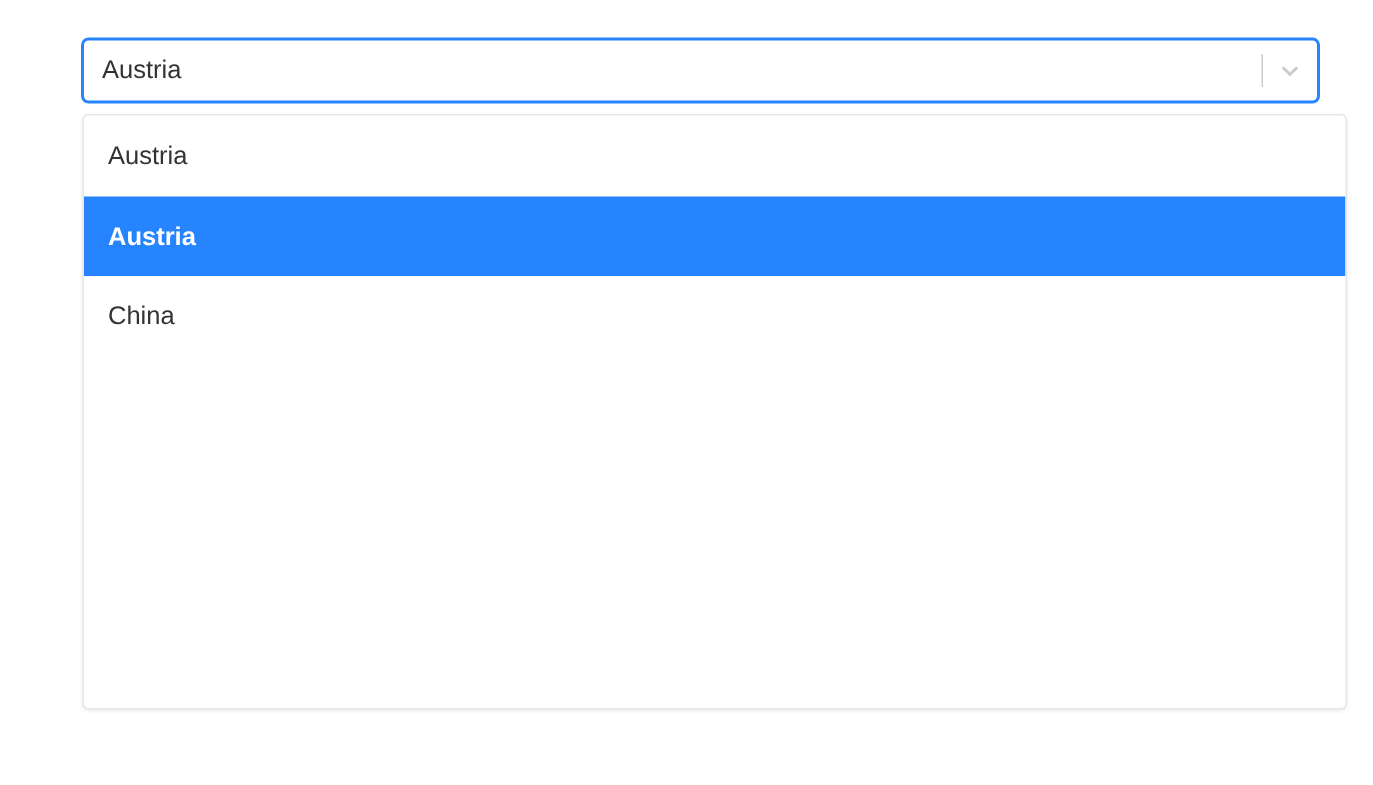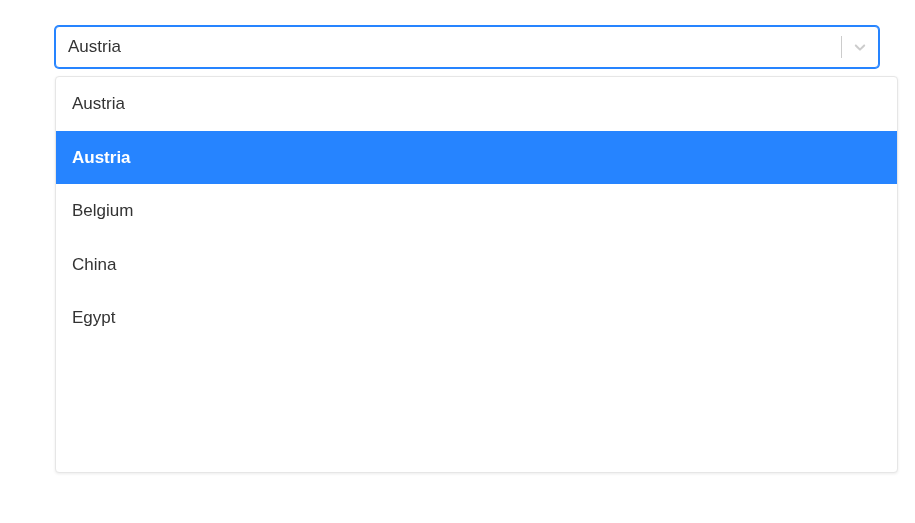--- a/index.html
+++ b/index.html
@@ -107,17 +107,15 @@
       <svg viewBox="0 0 20 20" fill="currentColor" aria-hidden="true">
         <path d="M4.516 7.548c.436-.446 1.043-.481 1.576 0L10 11.295l3.908-3.747c.533-.481 1.141-.446 1.574 0 .436.445.408 1.197 0 1.615-.406.418-4.695 4.502-4.695 4.502a1.095 1.095 0 0 1-1.576 0S4.924 9.581 4.516 9.163c-.409-.418-.436-1.17 0-1.615z"></path>
       </svg>
     </span>
   </div>
 
   <div class="dropdown" id="listbox">
 
   <div class="option"><span>Austria</span></div>
       <div class="option highlighted"><span>Austria</span></div>
-      <div class="option"><span>Belgium</span></div>
       <div class="option"><span>China</span></div>
-      <div class="option"><span>Egypt</span></div>
     </div>
 </div>
 
 </body></html>

